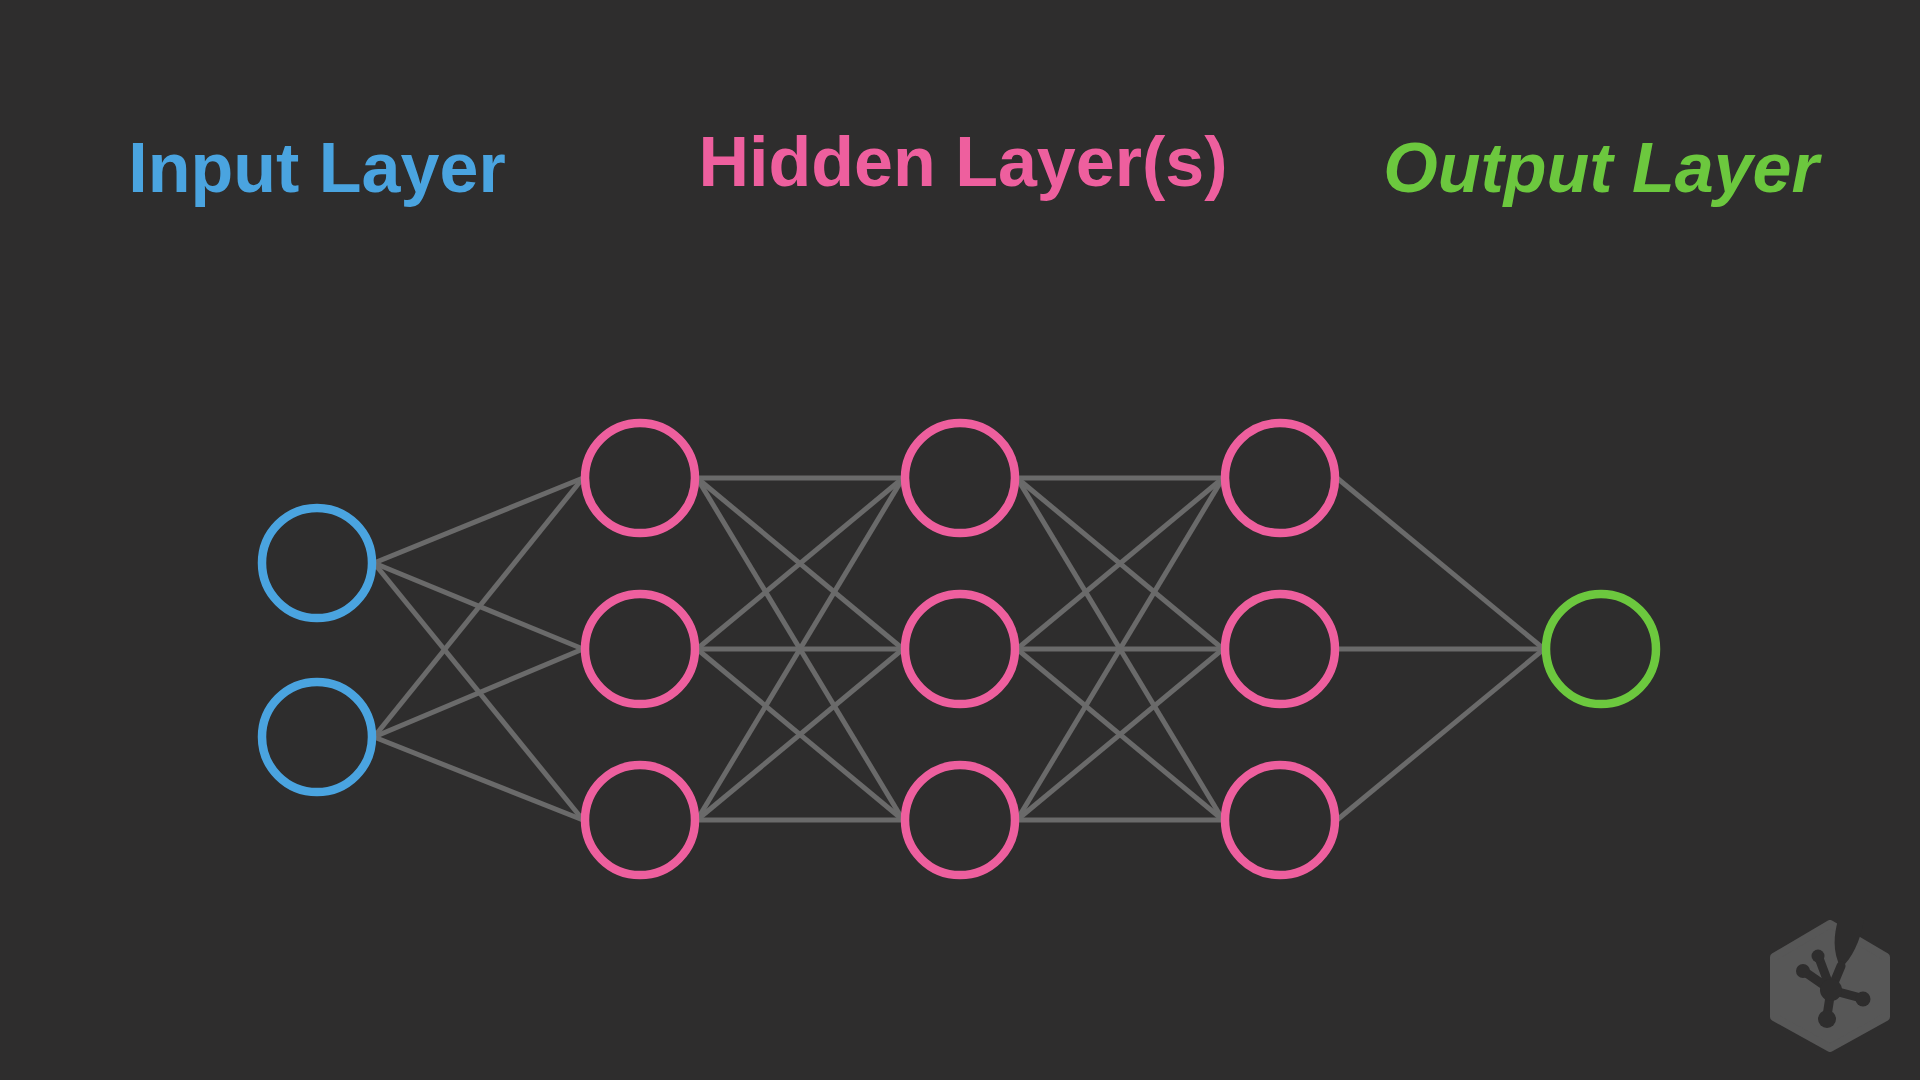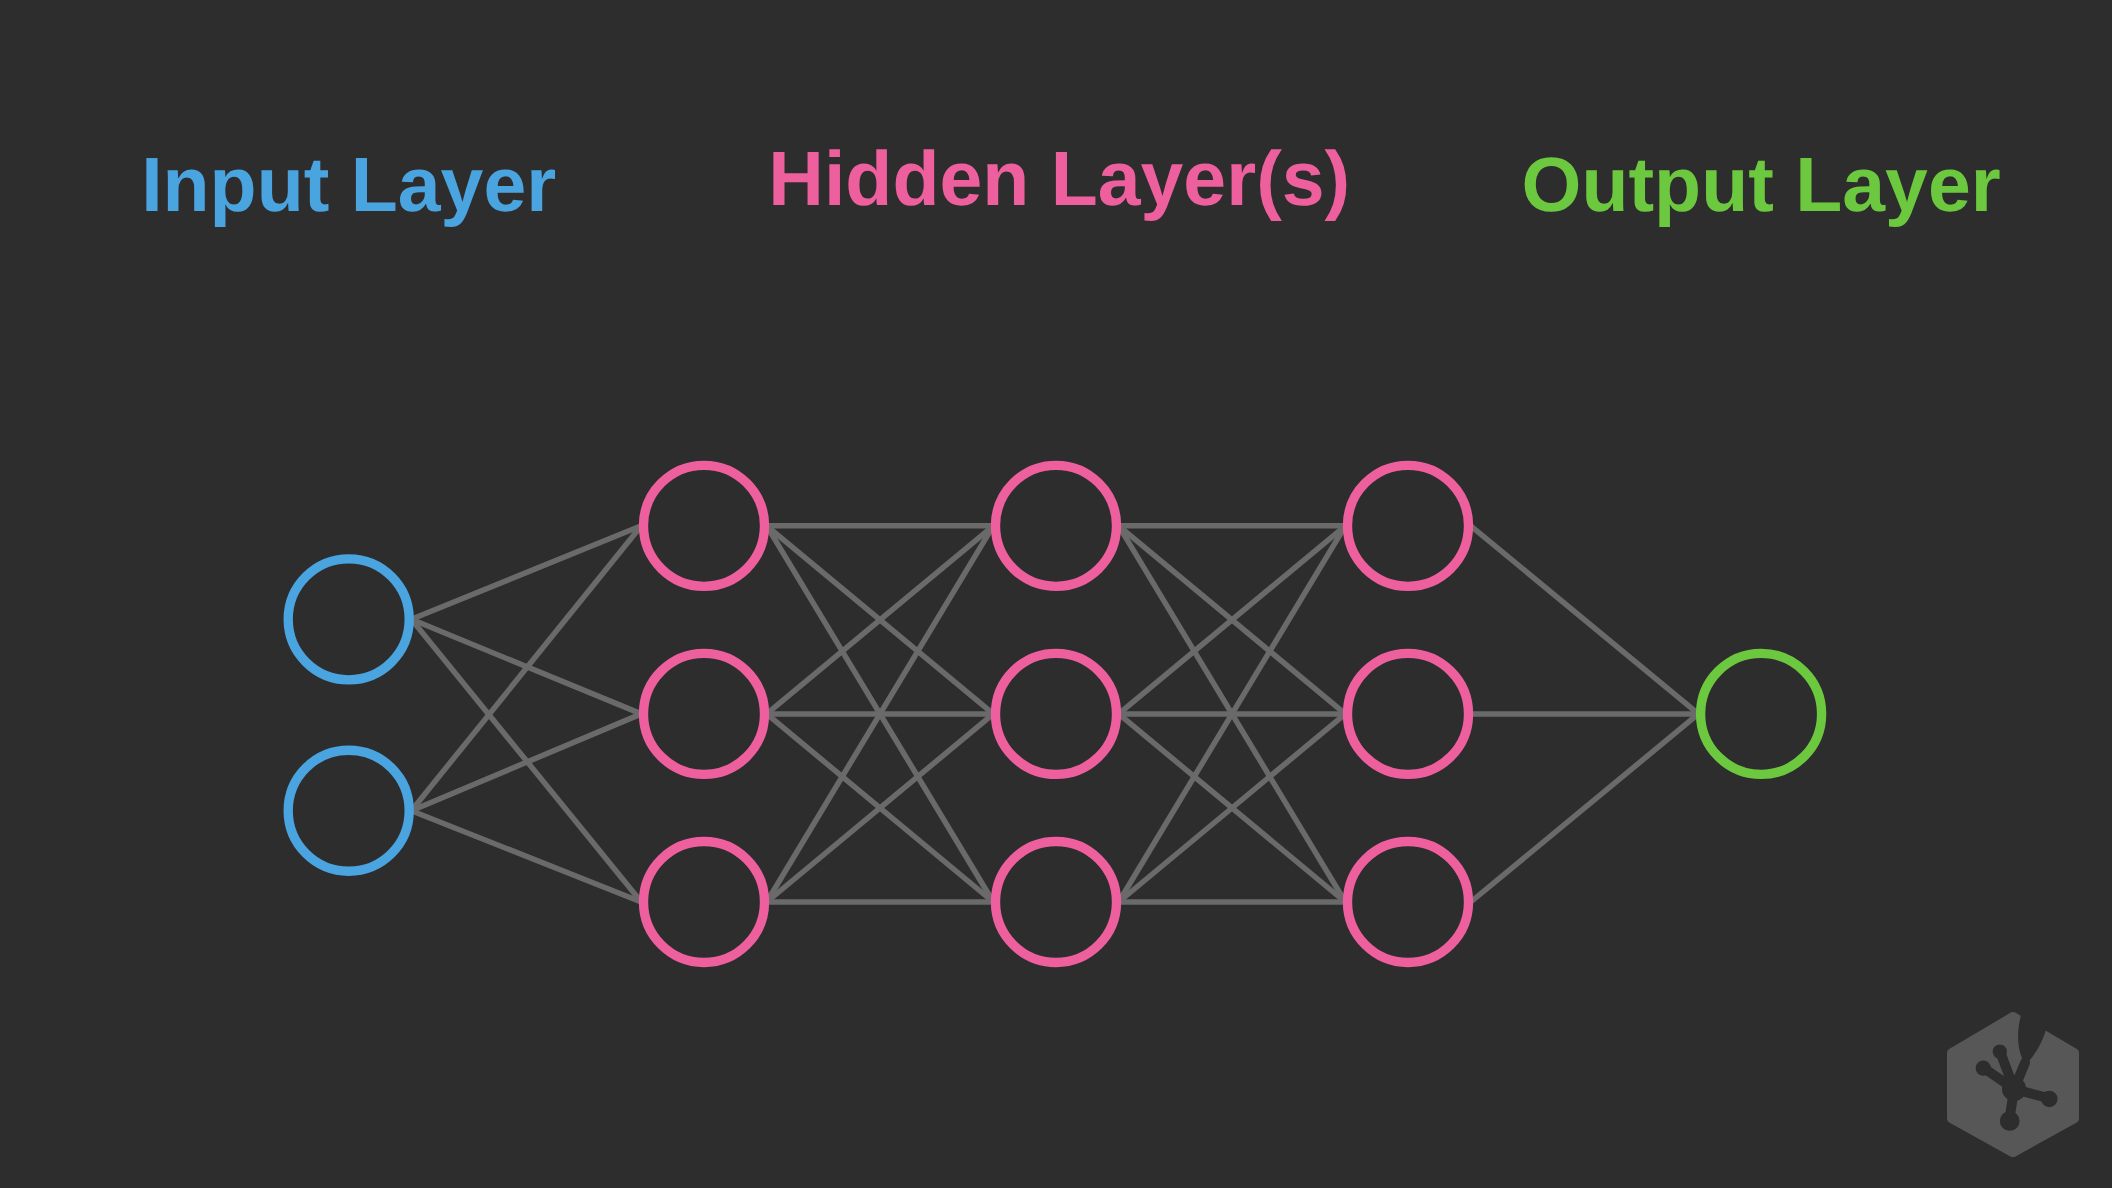--- a/index.html
+++ b/index.html
@@ -85,21 +85,21 @@
       <circle cx="1280" cy="478" r="55" fill="#2e2d2d" stroke="#ee5f9e" stroke-width="8.5"></circle>
       <circle cx="1280" cy="649" r="55" fill="#2e2d2d" stroke="#ee5f9e" stroke-width="8.5"></circle>
       <circle cx="1280" cy="820" r="55" fill="#2e2d2d" stroke="#ee5f9e" stroke-width="8.5"></circle>
       <circle cx="1601" cy="649" r="55" fill="#2e2d2d" stroke="#6cc83e" stroke-width="8.5"></circle>
     </svg>
 
   <div class="layer-label" style="left: 317px; top: 130px; color: rgb(74, 164, 224);">Input Layer</div>
 
   <div class="layer-label" style="left: 963px; top: 124px; color: rgb(238, 95, 158);">Hidden Layer(s)</div>
 
-  <div class="layer-label" style="left: 1601px; top: 130px; color: rgb(108, 200, 62);">Output Layer</div>
+  <div class="layer-label" style="left: 1601px; top: 130px; color: rgb(108, 200, 62); font-style: italic;">Output Layer</div>
 
   <svg id="logo-svg" viewBox="0 0 124 132">
     <polygon id="logo-hex" points="62,4 118,37 118,97 62,128 6,97 6,37" stroke-width="8" stroke-linejoin="round" fill="#575757" stroke="#575757"></polygon>
     <g id="logo-foot">
       <path id="foot-ankle" d="M70,0 L96,0 C92,22 84,38 73,48 C64,32 66,14 70,0 Z" fill="#2e2d2d"></path>
       <path id="foot-toes" fill="none" stroke-width="9" stroke-linecap="round" d="M73,46 L63,70 M63,70 L37,52 M63,70 L51,38 M63,70 L93,78 M63,70 L59,96" stroke="#2e2d2d"></path>
       <circle class="toe-tip" cx="35" cy="51" r="7" fill="#2e2d2d"></circle>
       <circle class="toe-tip" cx="50" cy="36" r="6.5" fill="#2e2d2d"></circle>
       <circle class="toe-tip" cx="95" cy="79" r="7.5" fill="#2e2d2d"></circle>
       <circle class="toe-tip" cx="59" cy="99" r="9" fill="#2e2d2d"></circle>

